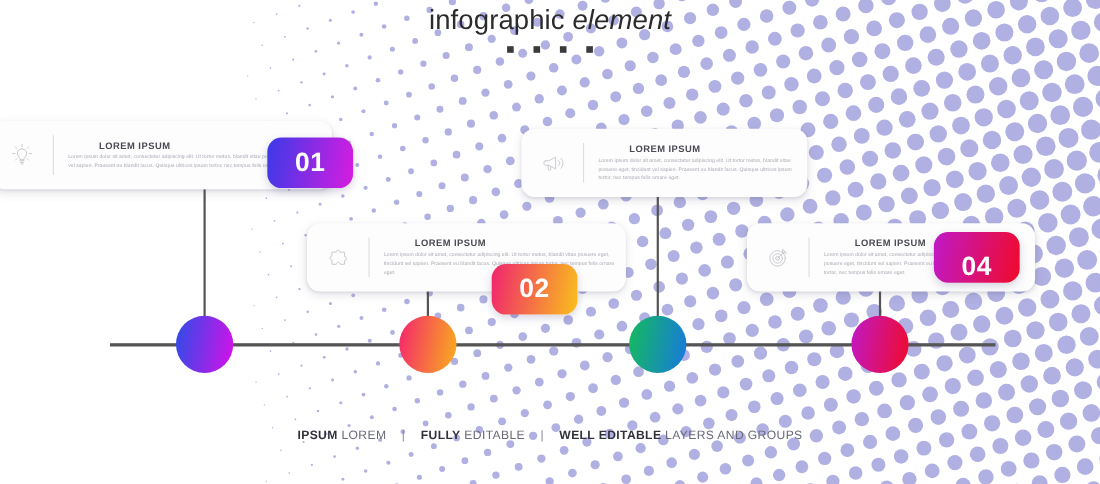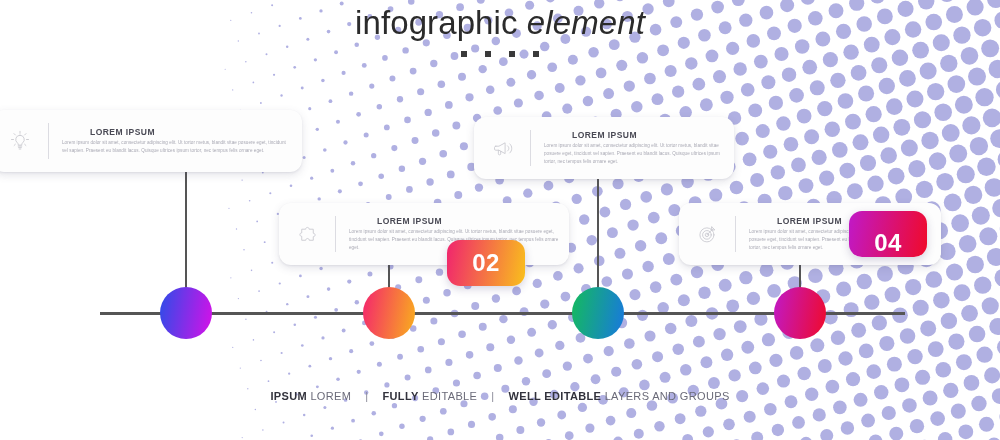--- a/index.html
+++ b/index.html
@@ -27,21 +27,21 @@
 
   
   #title-block {
     position: absolute;
     left: 0; right: 0;
     top: 4px;
     text-align: center;
     z-index: 6;
   }
   #title-text {
-    font-size: 33px;
+    font-size: 25px;
     letter-spacing: 0.1px;
     color: #2b2b2b;
     white-space: nowrap;
   }
   #title-text .tw-regular { font-weight: 400; }
   #title-text .tw-italic  { font-style: italic; font-weight: 400; }
   #title-dots {
     margin-top: 9px;
     display: flex;
     justify-content: center;
@@ -981,20 +981,23 @@
         <path d="M13 3.3v2M19 5.6l-1.4 1.4M21.5 11.5h-2M6.5 11.5h-2M8.4 7 7 5.6"></path>
         <path d="M17.6 16.2l1.3 1.3M8.4 16.2l-1.3 1.3"></path>
       </svg>
     </div>
     <div class="card-divider"></div>
     <div class="card-text">
       <div class="card-heading">LOREM IPSUM</div>
       <div class="card-body">Lorem ipsum dolor sit amet, consectetur adipiscing elit. Ut tortor metus, blandit vitae posuere eget, tincidunt vel sapien. Praesent eu blandit lacus. Quisque ultrices ipsum tortor, nec tempus felis ornare eget.</div>
     </div>
   </div>
+  <div class="badge" style="left:243px; top:125px; background:linear-gradient(100deg,#3a3ae8 0%,#d81ce0 100%);">
+    <span>01</span>
+  </div>
 
   <div class="card" style="left:279px; top:203px; width:290px;">
     <div class="card-icon">
       <svg width="25" height="25" viewBox="0 0 26 26" fill="none" stroke="currentColor" stroke-width="0.9" stroke-linejoin="round">
         <path d="M7 7.5h4.1c0-1.1.8-1.9 1.8-1.9s1.8.8 1.8 1.9H19v4.2c1.1 0 1.9.8 1.9 1.8s-.8 1.8-1.9 1.8V19h-4.2c0-1.1-.8-1.9-1.8-1.9s-1.8.8-1.8 1.9H7v-4.1c-1.1 0-1.9-.8-1.9-1.8S5.9 11.3 7 11.3z"></path>
       </svg>
     </div>
     <div class="card-divider"></div>
     <div class="card-text">
       <div class="card-heading">LOREM IPSUM</div>

